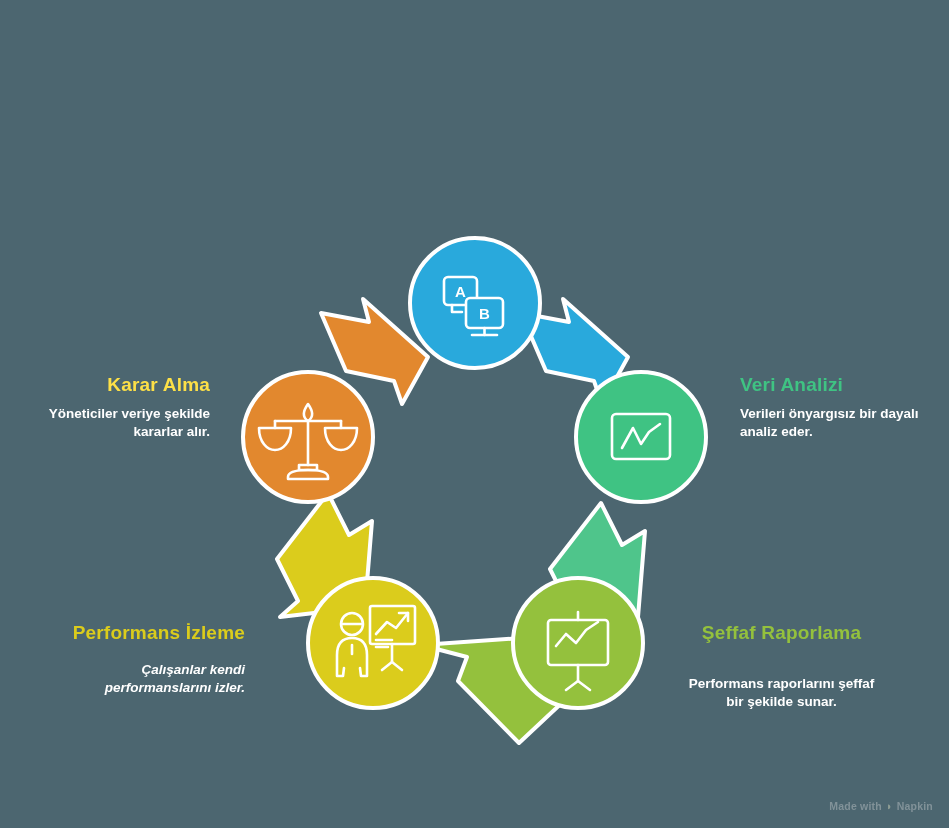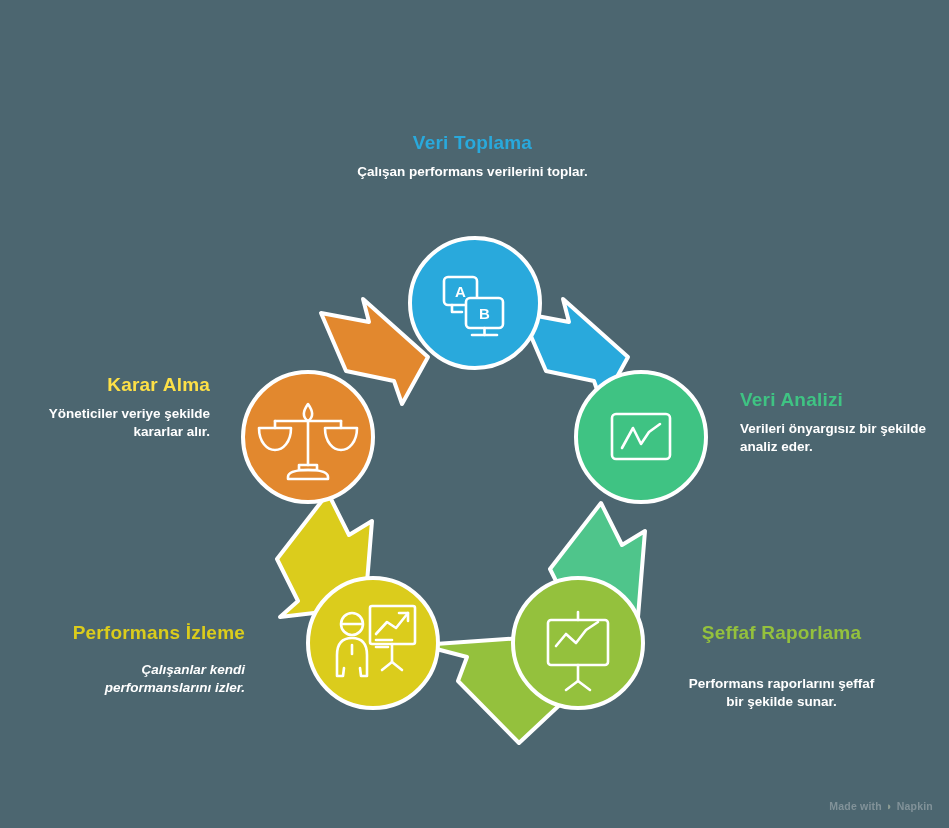--- a/index.html
+++ b/index.html
@@ -52,21 +52,21 @@
     text-align: center;
   }
   #label-veri-toplama .label-title { color: #29a9dc; }
   
   #label-veri-analizi {
     left: 740px;
     top: 374px;
     width: 200px;
     text-align: left;
   }
-  #label-veri-analizi .label-title { color: #3fc383; margin-top: 15px; }
+  #label-veri-analizi .label-title { color: #3fc383; }
   
   #label-seffaf-raporlama {
     left: 684px;
     top: 622px;
     width: 195px;
     text-align: center;
   }
   #label-seffaf-raporlama .label-title { color: #94c13d; }
   #label-seffaf-raporlama .label-desc { margin-top: 31px; }
   
@@ -201,28 +201,24 @@
         <path d="M 259 428 L 291 428 C 291 442 283 450 275 450 C 267 450 259 442 259 428 Z"></path>
 
         <path d="M 325 428 L 357 428 C 357 442 349 450 341 450 C 333 450 325 442 325 428 Z"></path>
 
         <path d="M 299 465 L 317 465 L 317 470 L 299 470 Z"></path>
         <path d="M 288 477 C 288 472 296 470 308 470 C 320 470 328 472 328 477 L 328 479 L 288 479 Z"></path>
       </g>
     </g>
   </svg>
 
-  <div class="label-block" id="label-veri-toplama">
-    <div class="label-title">Veri Toplama</div>
-    <div class="label-desc">Çalışan performans verilerini toplar.</div>
-  </div>
 
   <div class="label-block" id="label-veri-analizi">
     <div class="label-title">Veri Analizi</div>
-    <div class="label-desc">Verileri önyargısız bir şekilde analiz eder.</div>
+    <div class="label-desc">Verileri önyargısız bir dayalı analiz eder.</div>
   </div>
 
   <div class="label-block" id="label-seffaf-raporlama">
     <div class="label-title">Şeffaf Raporlama</div>
     <div class="label-desc">Performans raporlarını şeffaf bir şekilde sunar.</div>
   </div>
 
   <div class="label-block" id="label-performans-izleme">
     <div class="label-title">Performans İzleme</div>
     <div class="label-desc">Çalışanlar kendi performanslarını izler.</div>

